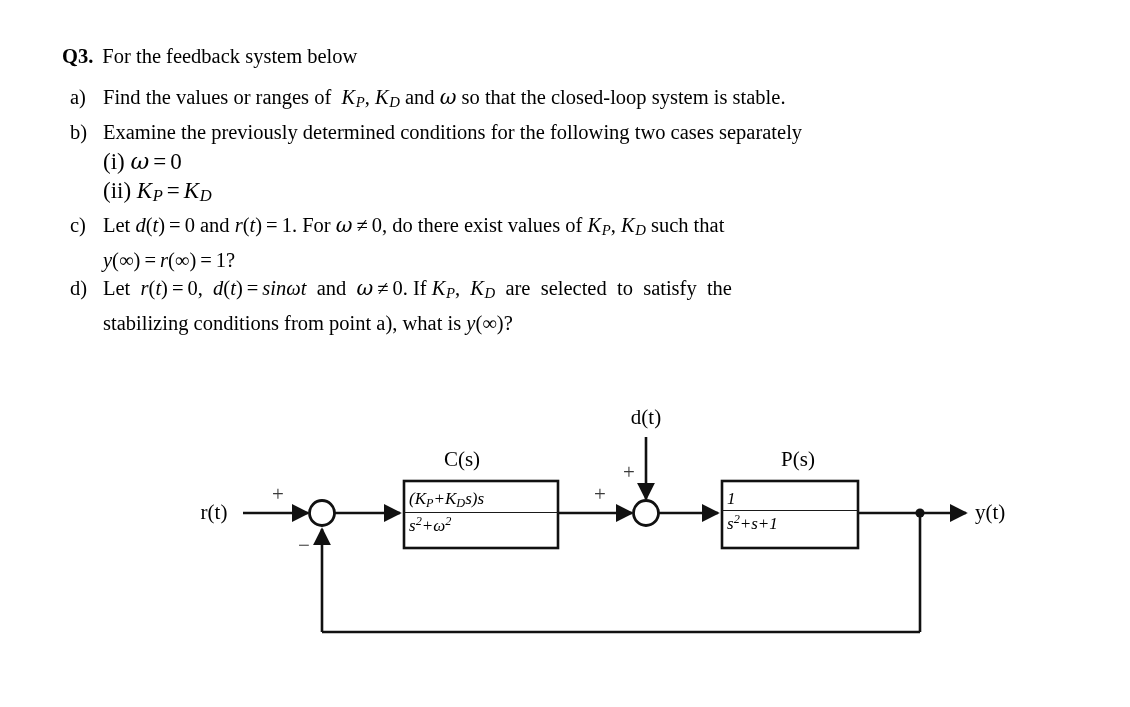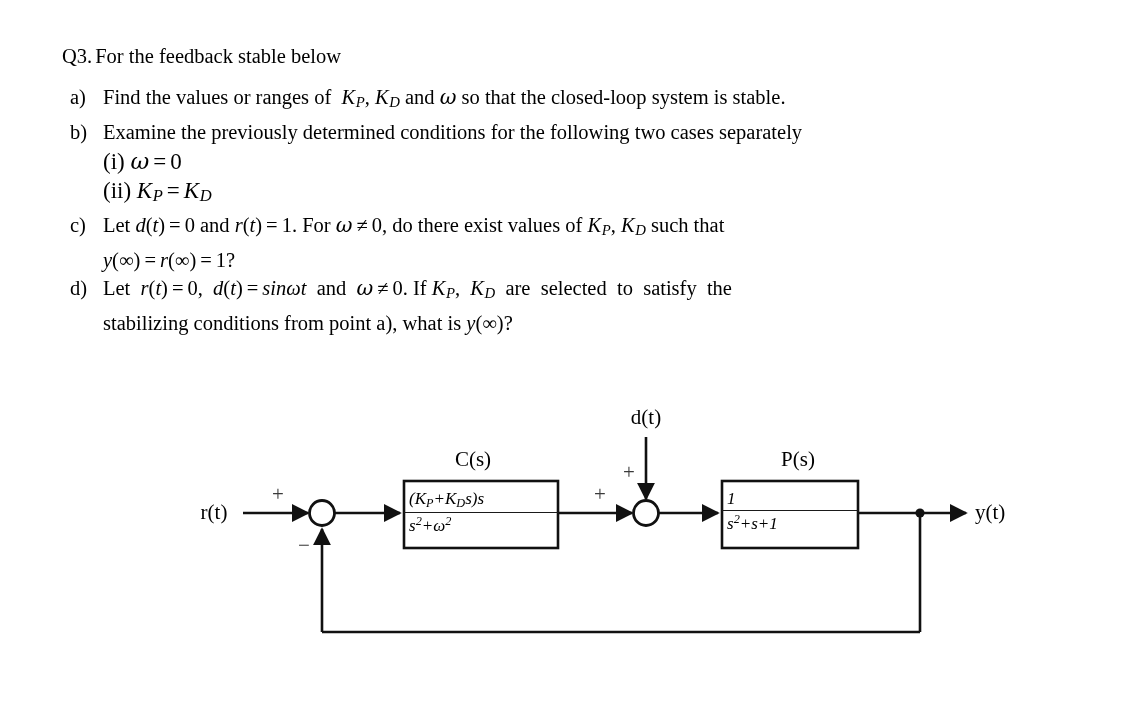--- a/index.html
+++ b/index.html
@@ -22,22 +22,22 @@
     left: 62px;
     top: 42px;
     width: 1040px;
   }
   .q-head {
     font-size: 20.5px;
     line-height: 28px;
     white-space: nowrap;
   }
   .q-head .qnum {
-    font-weight: normal;
-    margin-right: 3px;
+    font-weight: bold;
+    margin-right: 9px;
   }
 
   .q-list {
     margin-top: 13px;
     position: relative;
   }
   .q-item {
     position: relative;
     padding-left: 41px;
     font-size: 20.5px;
@@ -130,21 +130,21 @@
     vertical-align: -0.25em;
     font-style: italic;
   }
 </style>
 </head>
 <body>
 
 <div class="question-wrap">
 
   <div class="q-head">
-    <span class="qnum">Q3.</span><span>For the feedback stable below</span>
+    <span class="qnum">Q3.</span><span>For the feedback system below</span>
   </div>
 
   <div class="q-list">
 
     <div class="q-item">
       <span class="marker">a)</span>
       <span>Find the values or ranges of&nbsp; <span class="mi">K</span><span class="msub">P</span>, <span class="mi">K</span><span class="msub">D</span> and <span class="mgreek">ω</span> so that the closed-loop system is stable.</span>
     </div>
 
     <div class="q-item">
@@ -213,21 +213,21 @@
   <rect x="404" y="481" width="154" height="67" fill="#ffffff" stroke="#111111" stroke-width="2.6"></rect>
   <rect x="722" y="481" width="136" height="67" fill="#ffffff" stroke="#111111" stroke-width="2.6"></rect>
 </svg>
 
 <div class="blk-label" style="left:184px; top:500px; width:60px;">r(t)</div>
 
 <div class="blk-label" style="left:975px; top:500px; width:70px; text-align:left;">y(t)</div>
 
 <div class="blk-label" style="left:616px; top:405px; width:60px;">d(t)</div>
 
-<div class="blk-label" style="left:443px; top:447px; width:60px;">C(s)</div>
+<div class="blk-label" style="left:432px; top:447px; width:60px;">C(s)</div>
 
 <div class="blk-label" style="left:768px; top:447px; width:60px;">P(s)</div>
 
 <div class="sign" style="left:272px; top:484px;">+</div>
 <div class="sign" style="left:298px; top:535px;">−</div>
 <div class="sign" style="left:594px; top:484px;">+</div>
 <div class="sign" style="left:623px; top:462px;">+</div>
 
 <div class="tf" style="left:404px; top:489px; width:154px;">
   <span class="num">(<span>K</span><span class="sub-it">P</span>+<span>K</span><span class="sub-it">D</span><span>s</span>)<span>s</span></span>

